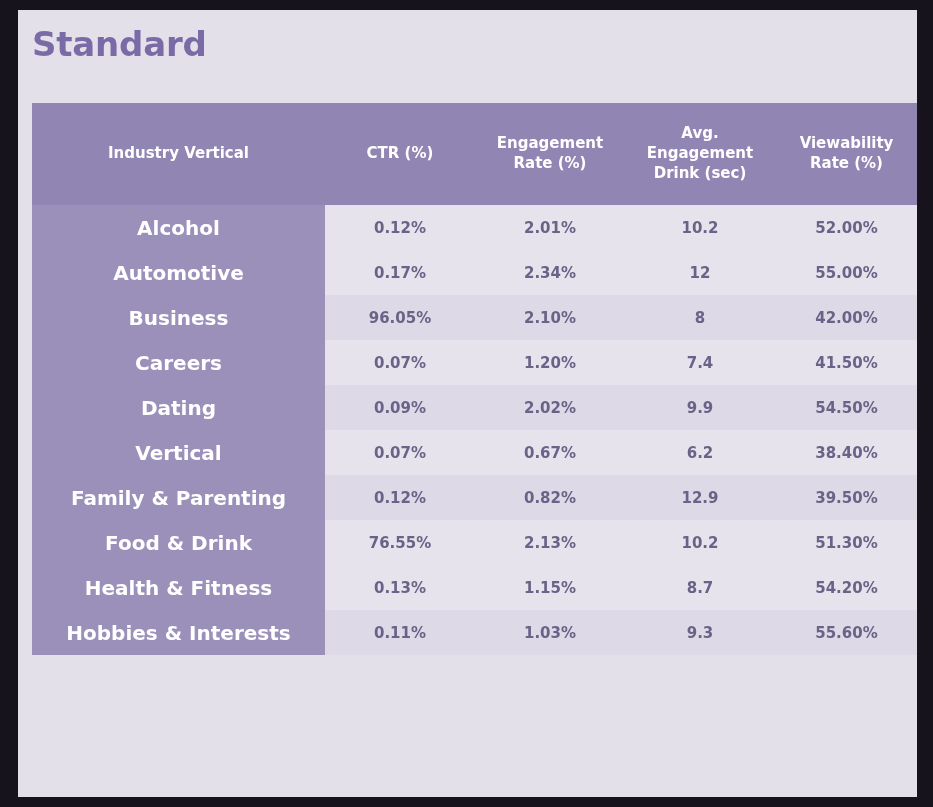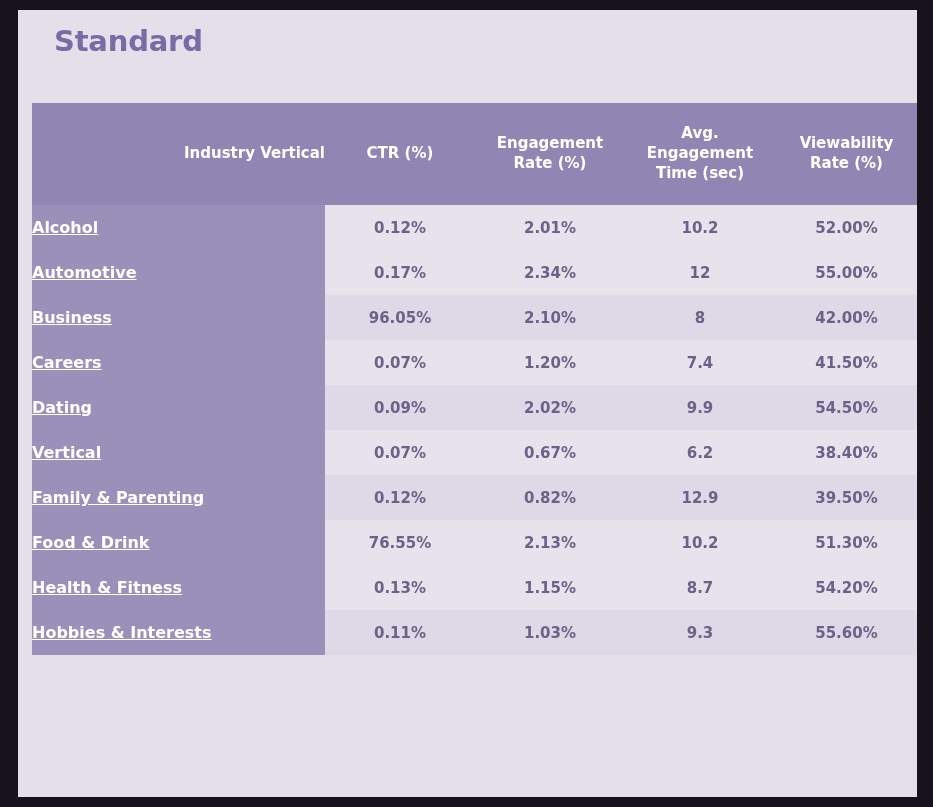--- a/index.html
+++ b/index.html
@@ -34,26 +34,25 @@
     height: 787px;
     background: #e3e0ea;
     overflow: hidden;
     box-sizing: border-box;
   }
 
   #page-title {
     position: absolute;
     left: 14px;
     top: 14px;
-    font-size: 29px;
+    font-size: 34px;
     font-weight: bold;
     color: #7a6ba6;
     letter-spacing: -0.2px;
     font-family: "DejaVu Sans", sans-serif;
-    margin-left: 22px;
   }
 
   
   #data-table {
     position: absolute;
     left: 14px;
     top: 93px;
     width: 870px;
     border-collapse: separate;
     border-spacing: 0;
@@ -75,21 +74,21 @@
     font-weight: bold;
     height: 102px;
     vertical-align: middle;
     text-align: center;
     line-height: 1.32;
     border-right: 2px solid #e3e0ea;
     box-sizing: border-box;
     padding: 4px 6px;
   }
   thead th.col-vertical {
-    text-align: right;
+    text-align: center;
     padding-left: 26px;
   }
   thead th:last-child { border-right: 0; }
 
   
   tbody td {
     height: 45px;
     vertical-align: middle;
     font-size: 15px;
     font-weight: bold;
@@ -98,25 +97,24 @@
     border-right: 2px solid #e3e0ea;
     border-top: 2px solid #e3e0ea;
     box-sizing: border-box;
   }
   tbody td:last-child { border-right: 0; }
 
   
   tbody td.col-vertical {
     background: #9a90ba;
     color: #ffffff;
-    text-align: left;
+    text-align: center;
     padding-left: 26px;
     font-weight: bold;
-    font-size: 16px;
-    text-decoration: underline;
+    font-size: 20px;
   }
 
   
   tbody tr.odd td.num { background: #e6e3ed; }
   tbody tr.even td.num { background: #ddd9e6; }
 
   
   .w-vertical { width: 293px; }
   .w-ctr      { width: 150px; }
   .w-eng      { width: 150px; }
@@ -145,21 +143,21 @@
           <th>
             <div>CTR (%)</div>
           </th>
           <th>
             <div>Engagement</div>
             <div>Rate (%)</div>
           </th>
           <th>
             <div>Avg.</div>
             <div>Engagement</div>
-            <div>Time (sec)</div>
+            <div>Drink (sec)</div>
           </th>
           <th>
             <div>Viewability</div>
             <div>Rate (%)</div>
           </th>
         </tr>
       </thead>
       <tbody id="table-body">
           <tr class="odd">
             <td class="col-vertical">Alcohol</td>

